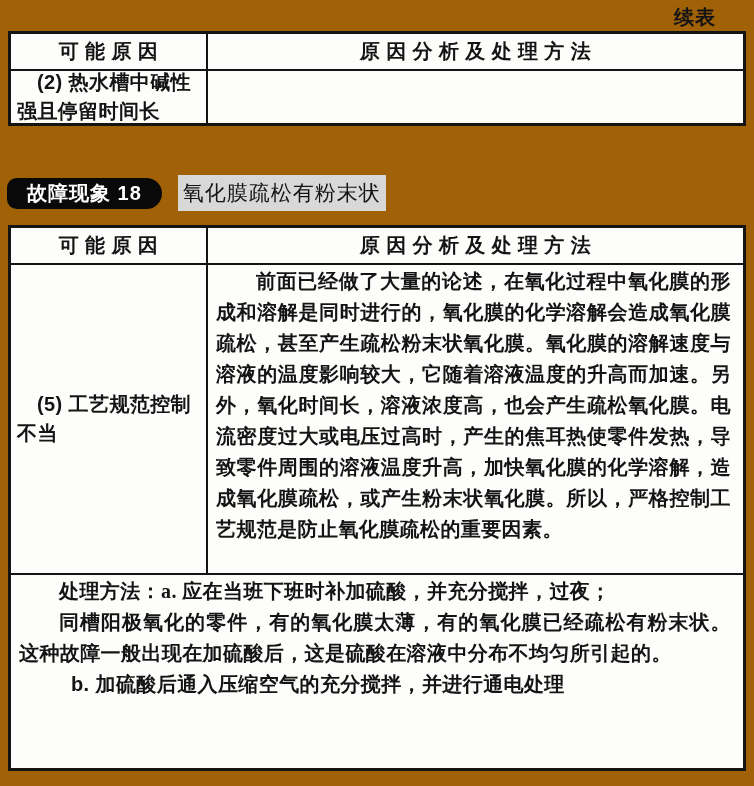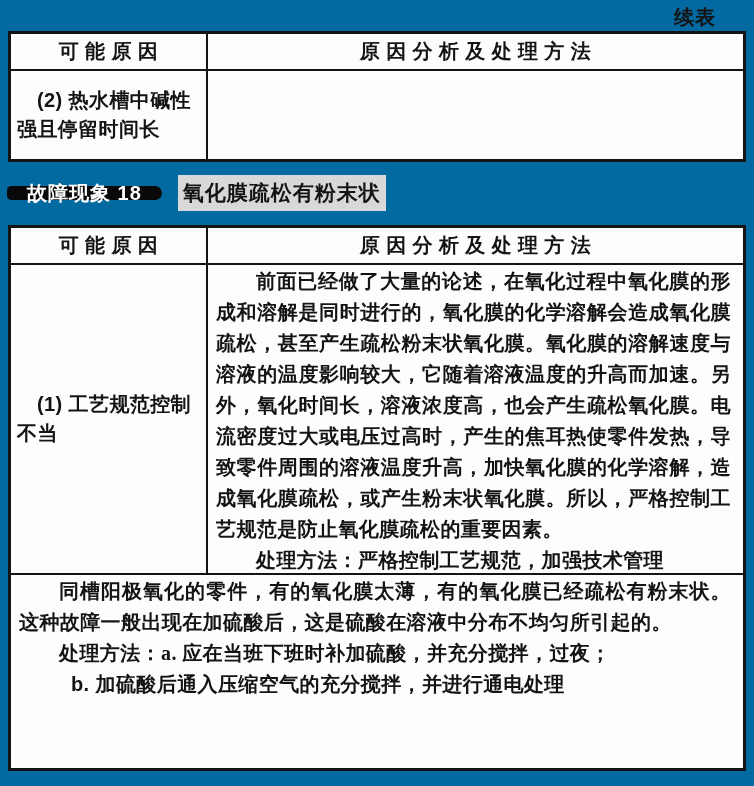--- a/index.html
+++ b/index.html
@@ -8,21 +8,21 @@
     --badge-text:#ffffff;
     --band-bg:#d8d8d8;
   }
   *{margin:0;padding:0;box-sizing:border-box;}
   html,body{background:#ffffff;}
   body{
     width:754px;height:786px;position:relative;overflow:hidden;
     font-family:"Liberation Sans", sans-serif;
     color:var(--ink);
   }
-  .page{position:absolute;inset:0;background:#0369a1;}
+  .page{position:absolute;inset:0;background:#a16207;}
 
   
   .cont-label{
     position:absolute;top:4px;right:38px;
     font-size:20px;font-weight:700;letter-spacing:1px;
   }
 
   
   .tbl{
     position:absolute;left:8px;width:738px;
@@ -43,42 +43,42 @@
   .td.analysis{flex:1 1 auto;padding:0 12px 0 8px;}
   .th{
     display:flex;align-items:center;justify-content:center;
     font-size:21px;font-weight:700;letter-spacing:4px;
     padding:0 !important;
   }
   .head{height:37px;}
 
   
   .tbl-top{top:31px;}
-  .tbl-top .tr.data{height:88px;}
+  .tbl-top .tr.data{height:52px;}
   .tbl-top .td.analysis{
     display:flex;align-items:center;
     font-size:20px;font-weight:700;letter-spacing:0.4px;
   }
 
   
   .banner{
     position:absolute;top:175px;left:7px;
     display:flex;align-items:center;gap:16px;
   }
   .badge{
-    height:14px;min-width:143px;padding:0 20px;
+    height:31px;min-width:143px;padding:0 20px;
     background:var(--badge-bg);color:var(--badge-text);
     border-radius:10px 16px 16px 10px;
     display:flex;align-items:center;justify-content:center;
     font-size:20px;font-weight:700;letter-spacing:1px;
   }
   .btitle{
     background:var(--band-bg);
     padding:4px 5px;
-    font-size:21px;font-weight:700;letter-spacing:1px;
+    font-size:21px;font-weight:400;letter-spacing:1px;
   }
 
   
   .tbl-main{top:225px;}
   .tbl-main .tr.r1{height:310px;}
   .tbl-main .tr.r2{height:193px;}
   .tbl-main .td.analysis{
     padding-top:1px;
     font-size:20px;font-weight:600;line-height:31px;
     letter-spacing:0.4px;
@@ -113,30 +113,29 @@
   </div>
 
   <div class="tbl tbl-main">
     <div class="tr head">
       <div class="td cause th">可 能 原 因</div>
       <div class="td analysis th">原 因 分 析 及 处 理 方 法</div>
     </div>
 
     <div class="tr r1">
       <div class="td cause">
-        <span class="label">(1) 工艺规范控制不当</span>
+        <span class="label">(5) 工艺规范控制不当</span>
       </div>
       <div class="td analysis">
         <p class="para indent">前面已经做了大量的论述，在氧化过程中氧化膜的形成和溶解是同时进行的，氧化膜的化学溶解会造成氧化膜疏松，甚至产生疏松粉末状氧化膜。氧化膜的溶解速度与溶液的温度影响较大，它随着溶液温度的升高而加速。另外，氧化时间长，溶液浓度高，也会产生疏松氧化膜。电流密度过大或电压过高时，产生的焦耳热使零件发热，导致零件周围的溶液温度升高，加快氧化膜的化学溶解，造成氧化膜疏松，或产生粉末状氧化膜。所以，严格控制工艺规范是防止氧化膜疏松的重要因素。</p>
-        <p class="para indent bold">处理方法：严格控制工艺规范，加强技术管理</p>
       </div>
     </div>
 
     <div class="tr r2">
       <div class="td analysis">
+        <p class="para indent bold">处理方法：a. 应在当班下班时补加硫酸，并充分搅拌，过夜；</p>
         <p class="para indent">同槽阳极氧化的零件，有的氧化膜太薄，有的氧化膜已经疏松有粉末状。这种故障一般出现在加硫酸后，这是硫酸在溶液中分布不均匀所引起的。</p>
-        <p class="para indent bold">处理方法：a. 应在当班下班时补加硫酸，并充分搅拌，过夜；</p>
         <p class="para indent-b bold">b. 加硫酸后通入压缩空气的充分搅拌，并进行通电处理</p>
       </div>
     </div>
   </div>
 
 </div>
 
 </body></html>

